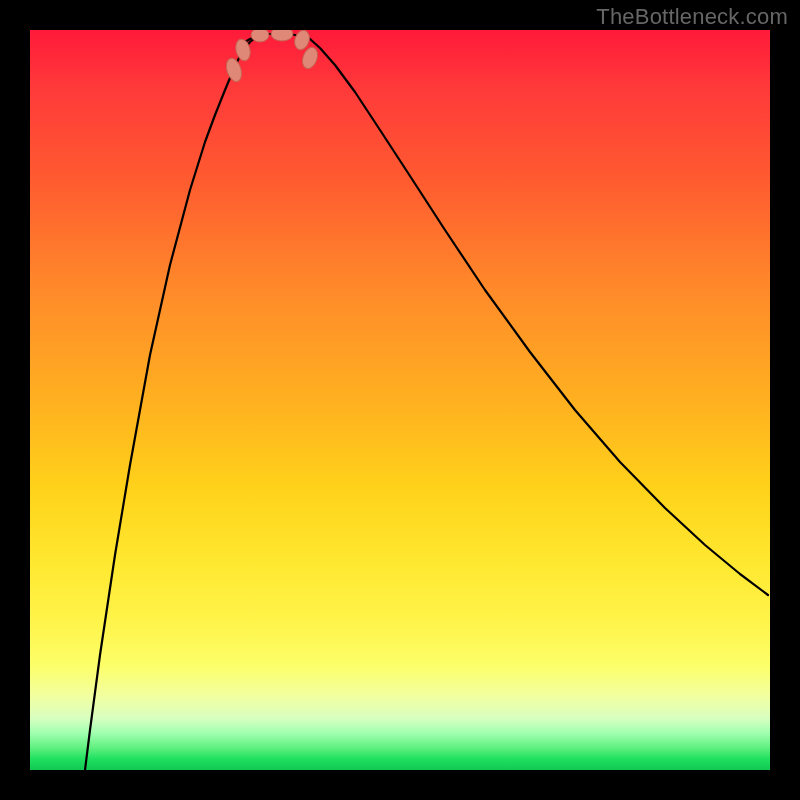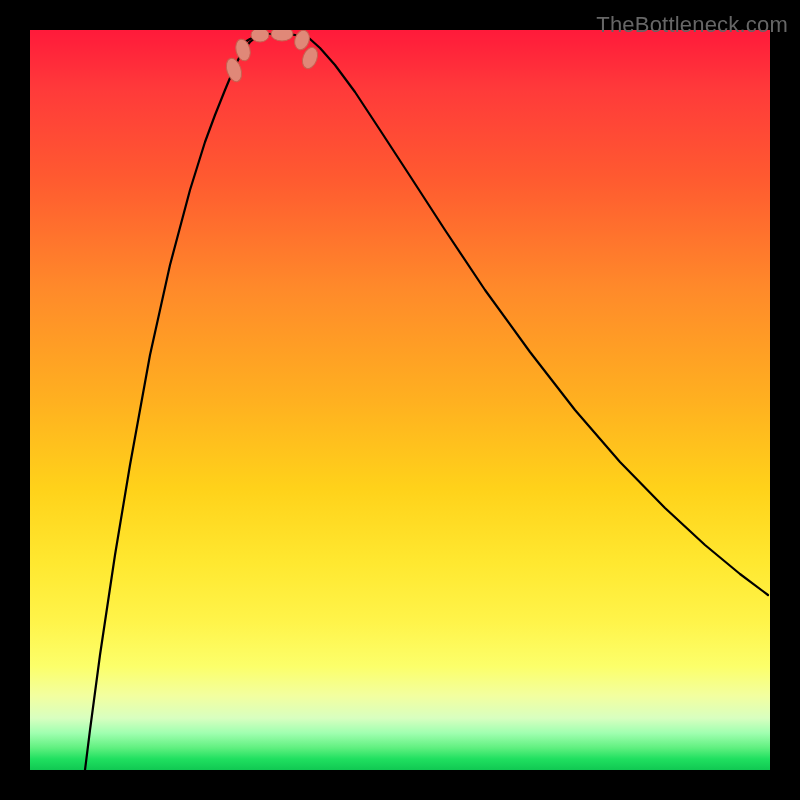--- a/index.html
+++ b/index.html
@@ -45,21 +45,21 @@
       #20e060 98.5%,
       #10c852 100%
     );
   }
   .svg-layer {
     position: absolute;
     inset: 0;
   }
   .watermark {
     position: absolute;
-    top: 12px;
+    top: 4px;
     right: 12px;
     color: #666;
     font-size: 22px;
     letter-spacing: 0.2px;
     font-weight: 400;
   }
 </style>
 </head>
 <body>
 

